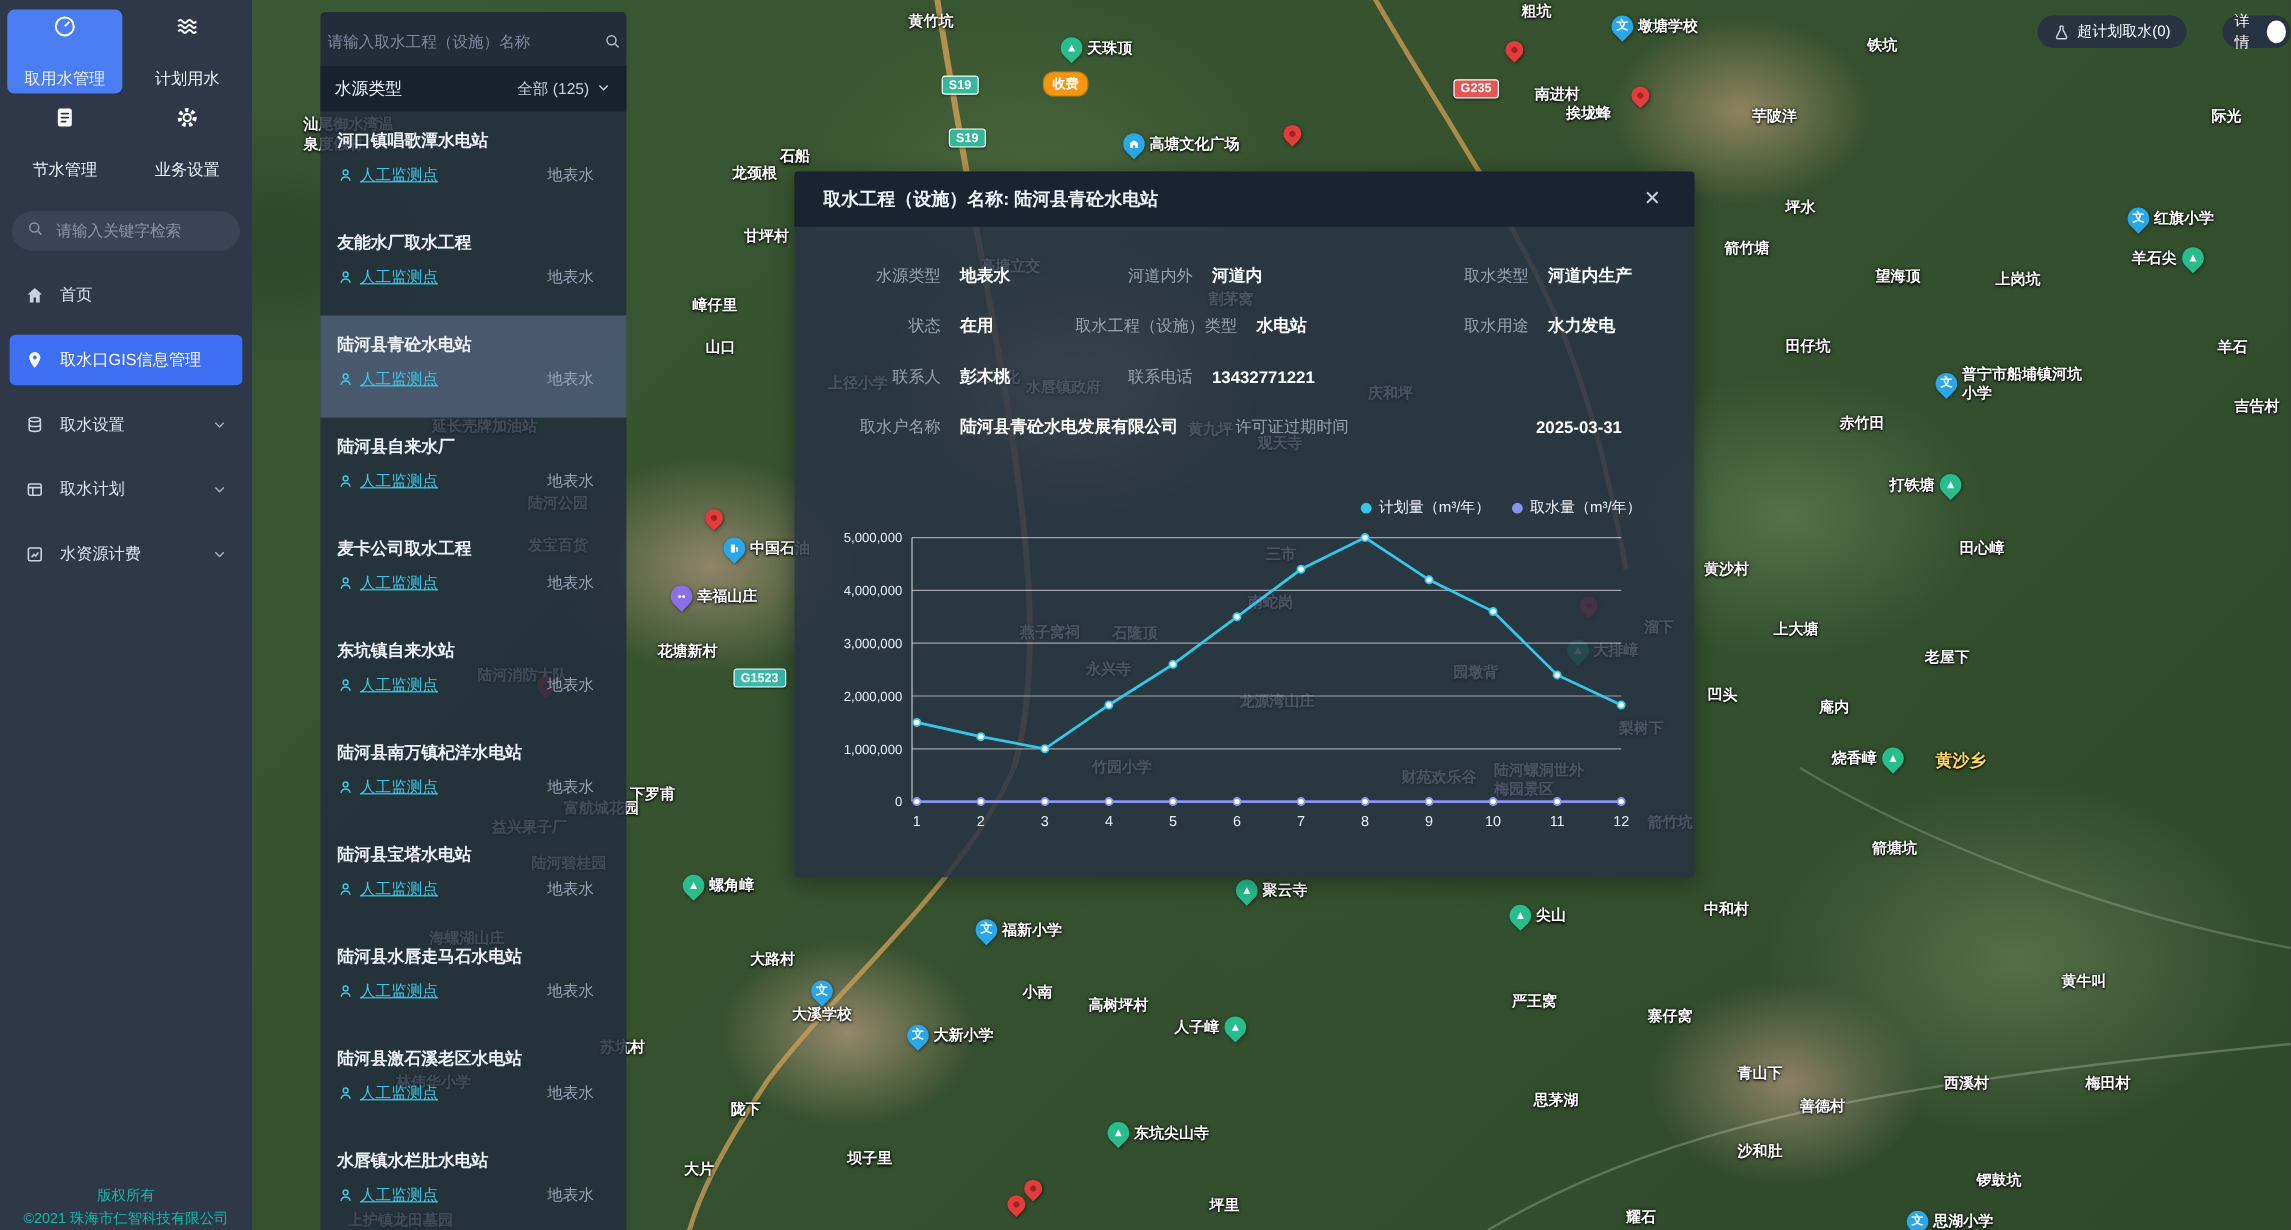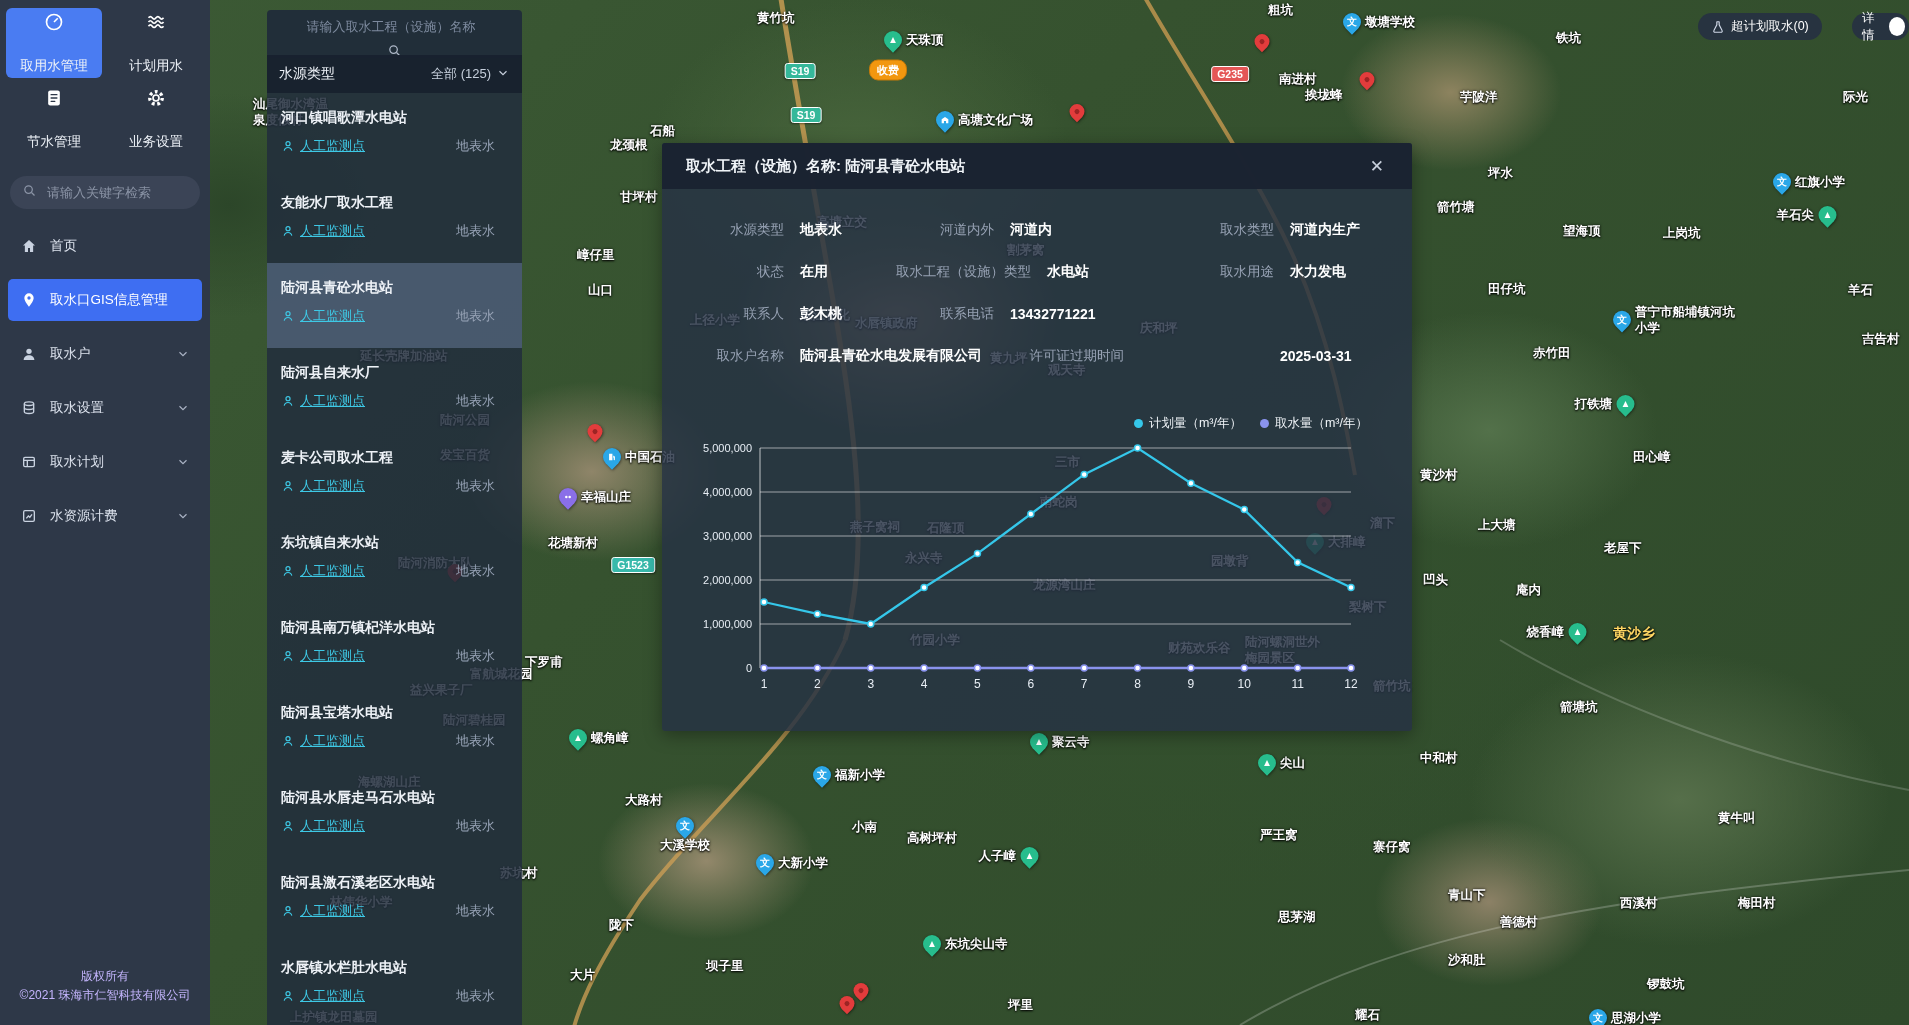--- a/index.html
+++ b/index.html
@@ -57,25 +57,25 @@
   .side-search input{background:transparent;border:none;outline:none;color:#cfd6e2;font-size:13px;width:100%;}
   .side-search input::placeholder{color:#8b94a6;}
   .menu{padding:16px 8px 0;}
   .menu-item{height:42px;margin-bottom:12px;display:flex;align-items:center;gap:13px;padding:0 12px;
     color:#dde3ee;font-size:13.5px;border-radius:5px;cursor:pointer;}
   .menu-item.active{background:#3e6ef2;color:#fff;}
   .menu-item .ic{display:flex;color:#c9d2e0;width:17px;justify-content:center;}
   .menu-item.active .ic{color:#fff;}
   .menu-item .lab{flex:1;}
   .menu-item .chev{display:flex;color:#aab3c4;}
-  .copyright{position:absolute;bottom:20px;left:0;right:0;text-align:center;color:#c4b5fd;font-size:12px;line-height:1.6;}
+  .copyright{position:absolute;bottom:0;left:0;right:0;text-align:center;color:#14b8a6;font-size:12px;line-height:1.6;}
 
   
   .station-search{position:absolute;left:267px;top:10px;width:255px;height:48px;z-index:12;
-    background:rgba(32,42,58,.92);border-radius:4px;display:flex;align-items:center;padding:0 4px;box-sizing:border-box;flex-direction:column;}
+    background:rgba(32,42,58,.92);border-radius:4px;display:flex;align-items:center;padding:0 4px;box-sizing:border-box;}
   .station-search input{flex:1;background:transparent;border:none;outline:none;color:#cfd6e2;font-size:13px;}
   .station-search input::placeholder{color:#7d8a9e;}
   .station-search .sic{display:flex;color:#aeb8c8;}
   .station-list-wrap{position:absolute;left:267px;top:55px;width:255px;bottom:0;z-index:12;
     background:rgba(34,45,61,.86);}
   .list-header{height:38px;background:rgba(23,32,46,.9);display:flex;align-items:center;
     padding:0 12px;box-sizing:border-box;}
   .list-header .flabel{color:#f0f4fa;font-size:14px;flex:1;}
   .list-header .fval{color:#c6cfdc;font-size:13px;display:flex;align-items:center;gap:5px;cursor:pointer;}
   .st-item{height:85px;box-sizing:border-box;padding:16px 27px 0 14px;cursor:pointer;}
@@ -484,34 +484,20 @@
           </span>
           <span class="lab">首页</span>
         </div>
         <div class="menu-item active">
           <span class="ic">
             <svg viewBox="0 0 24 24" width="16" height="16" fill="currentColor">
               <path d="M12 2a7 7 0 0 0-7 7c0 5 7 13 7 13s7-8 7-13a7 7 0 0 0-7-7zm0 9.5a2.5 2.5 0 1 1 0-5 2.5 2.5 0 0 1 0 5z"></path>
             </svg>
           </span>
           <span class="lab">取水口GIS信息管理</span>
-        </div>
-        <div class="menu-item">
-          <span class="ic">
-            <svg viewBox="0 0 24 24" width="16" height="16" fill="currentColor">
-              <circle cx="12" cy="8" r="4"></circle>
-              <path d="M4 21c0-4.4 3.6-7 8-7s8 2.6 8 7z"></path>
-            </svg>
-          </span>
-          <span class="lab">取水户</span>
-          <span class="chev">
-            <svg viewBox="0 0 24 24" width="14" height="14" fill="none" stroke="currentColor" stroke-width="2">
-              <path d="M6 9l6 6 6-6"></path>
-            </svg>
-          </span>
         </div>
         <div class="menu-item">
           <span class="ic">
             <svg viewBox="0 0 24 24" width="16" height="16" fill="none" stroke="currentColor" stroke-width="2">
               <ellipse cx="12" cy="5.5" rx="7" ry="2.7"></ellipse>
               <path d="M5 5.5v6c0 1.5 3.1 2.7 7 2.7s7-1.2 7-2.7v-6"></path>
               <path d="M5 11.5v6c0 1.5 3.1 2.7 7 2.7s7-1.2 7-2.7v-6"></path>
             </svg>
           </span>
           <span class="lab">取水设置</span>

